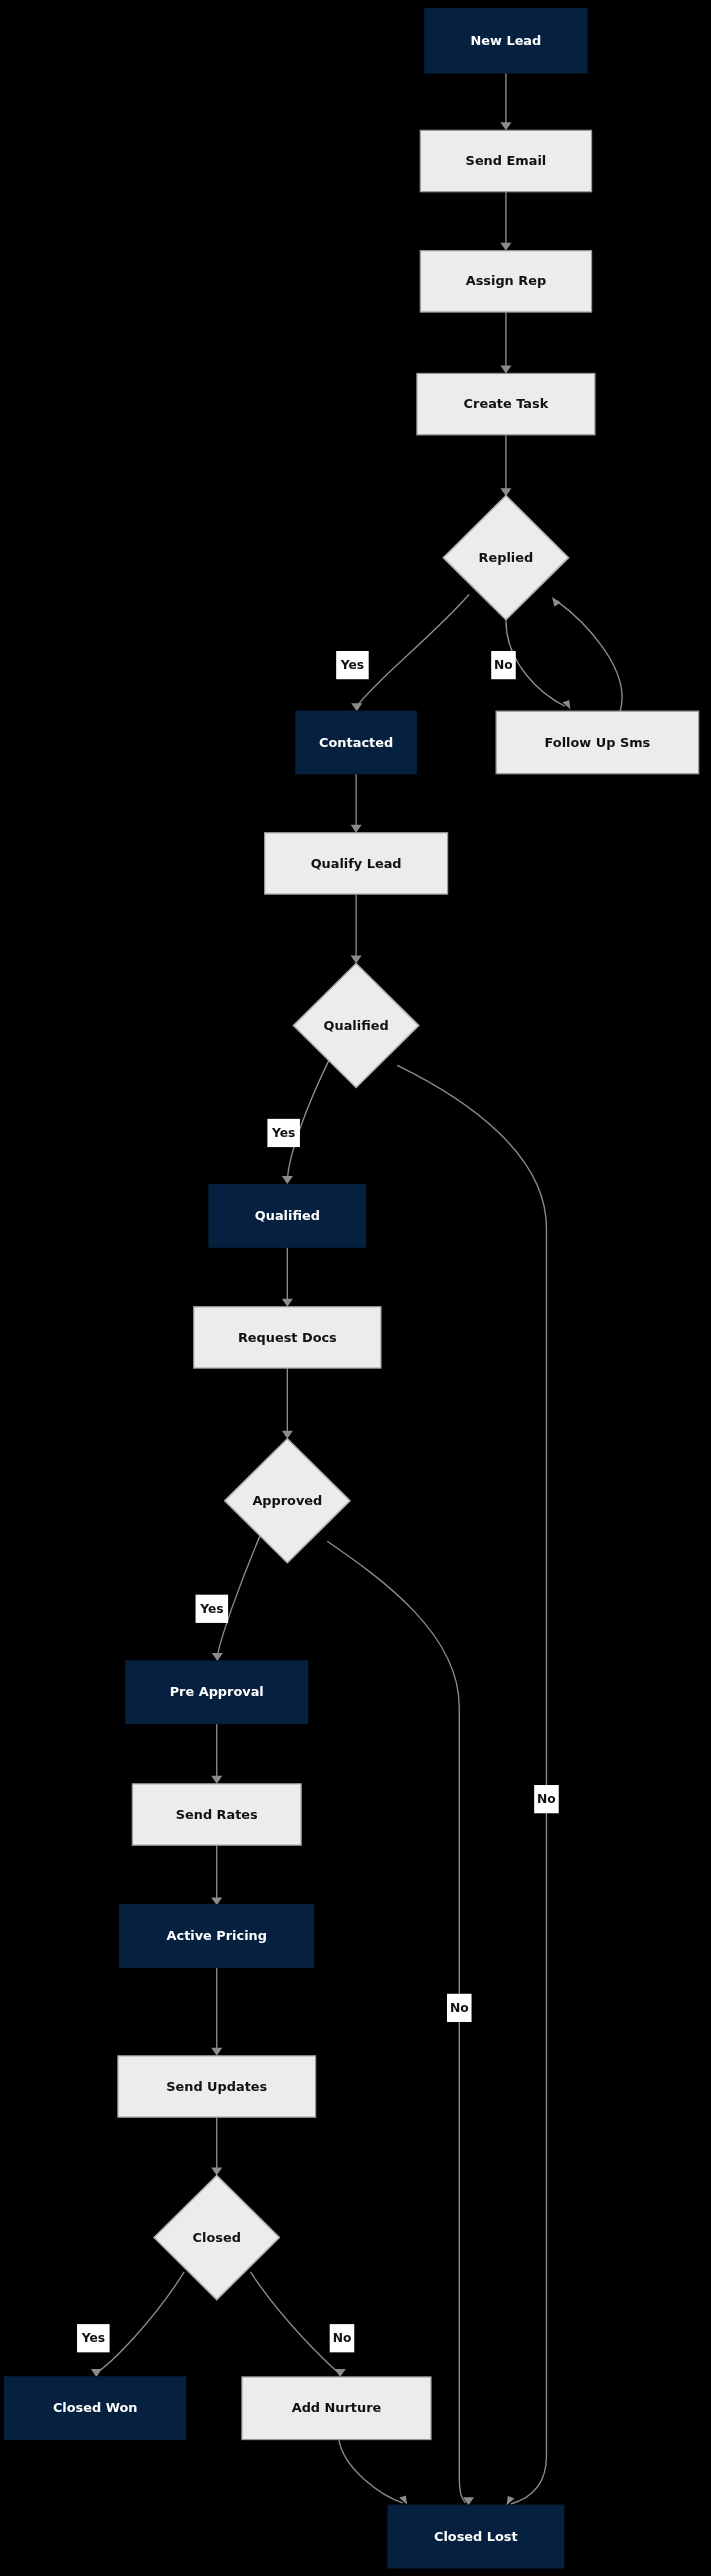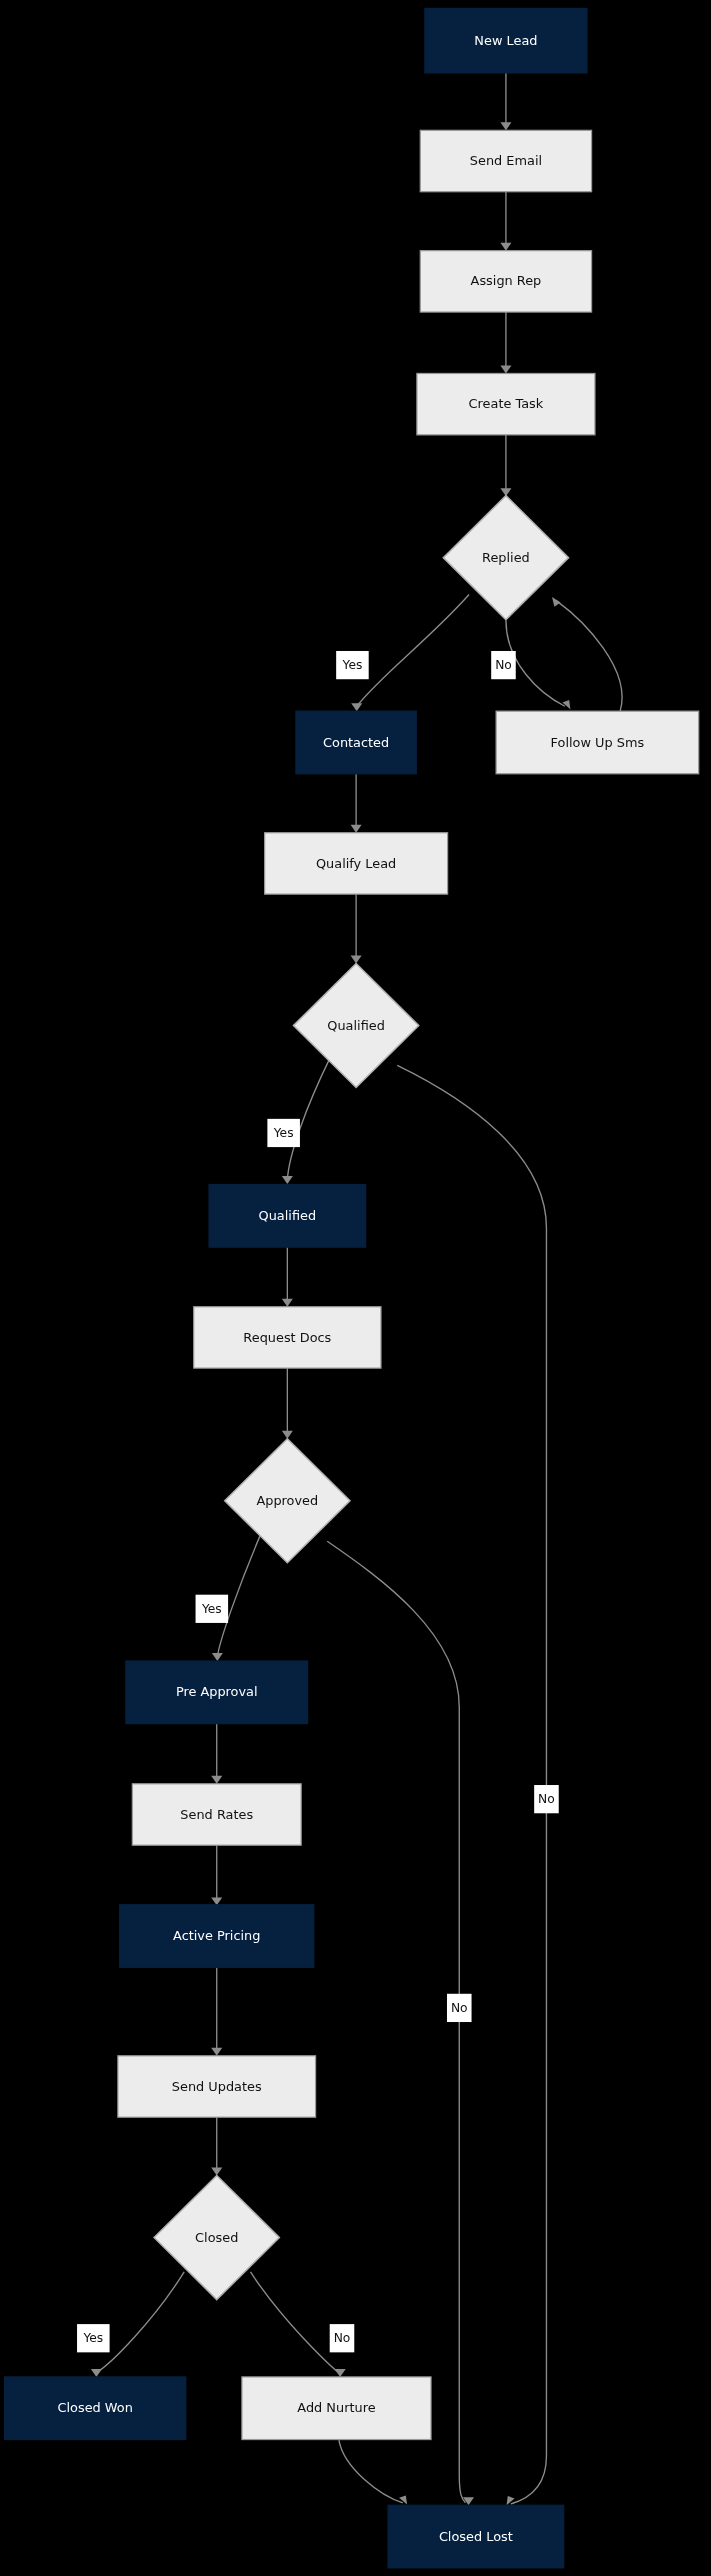--- a/index.html
+++ b/index.html
@@ -12,20 +12,21 @@
     width: 711px;
     height: 2576px;
     overflow: hidden;
     font-family: "DejaVu Sans", "Liberation Sans", sans-serif;
   }
   #flow-root {
     position: relative;
     width: 711px;
     height: 2576px;
     background: #000000;
+    font-weight: bold;
   }
   svg#flow-svg {
     position: absolute;
     top: 0;
     left: 0;
     width: 711px;
     height: 2576px;
     display: block;
   }
   .node-rect-process {

